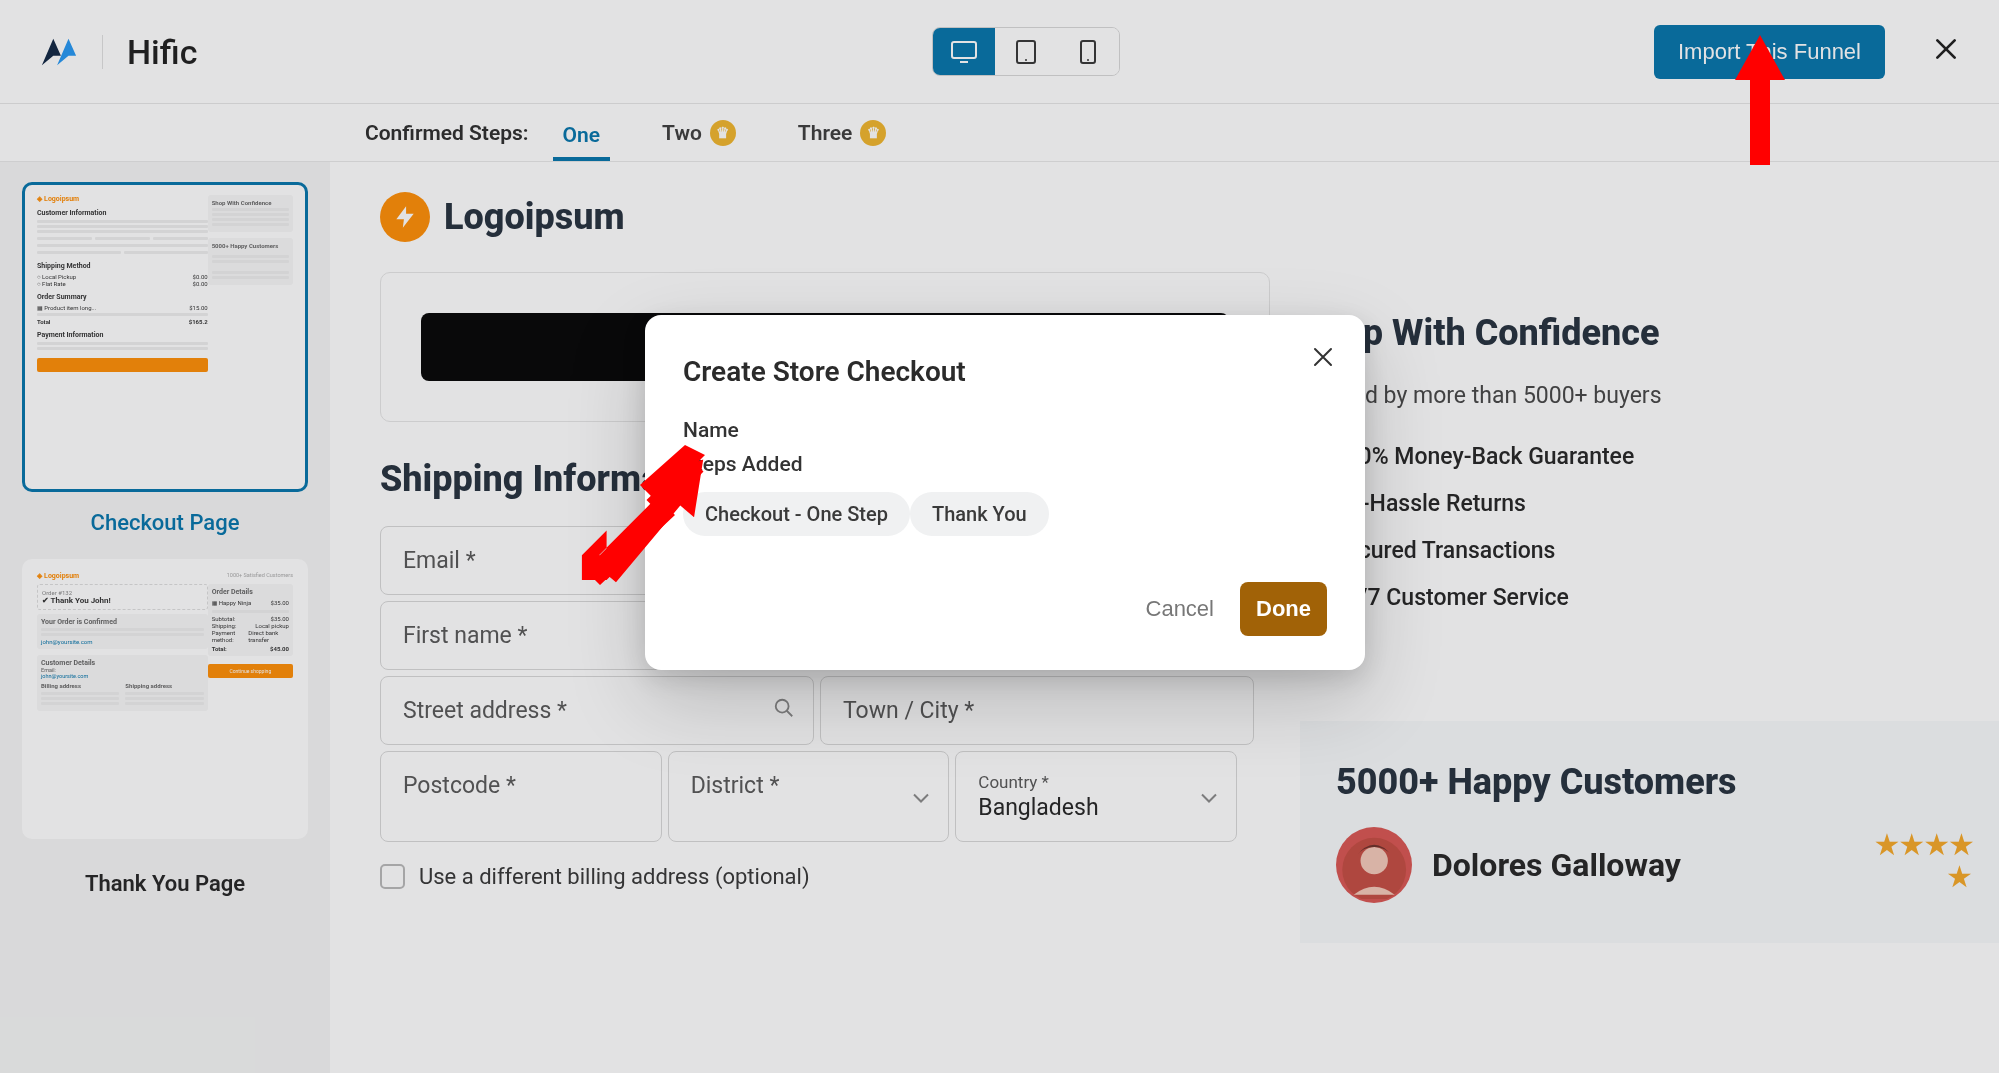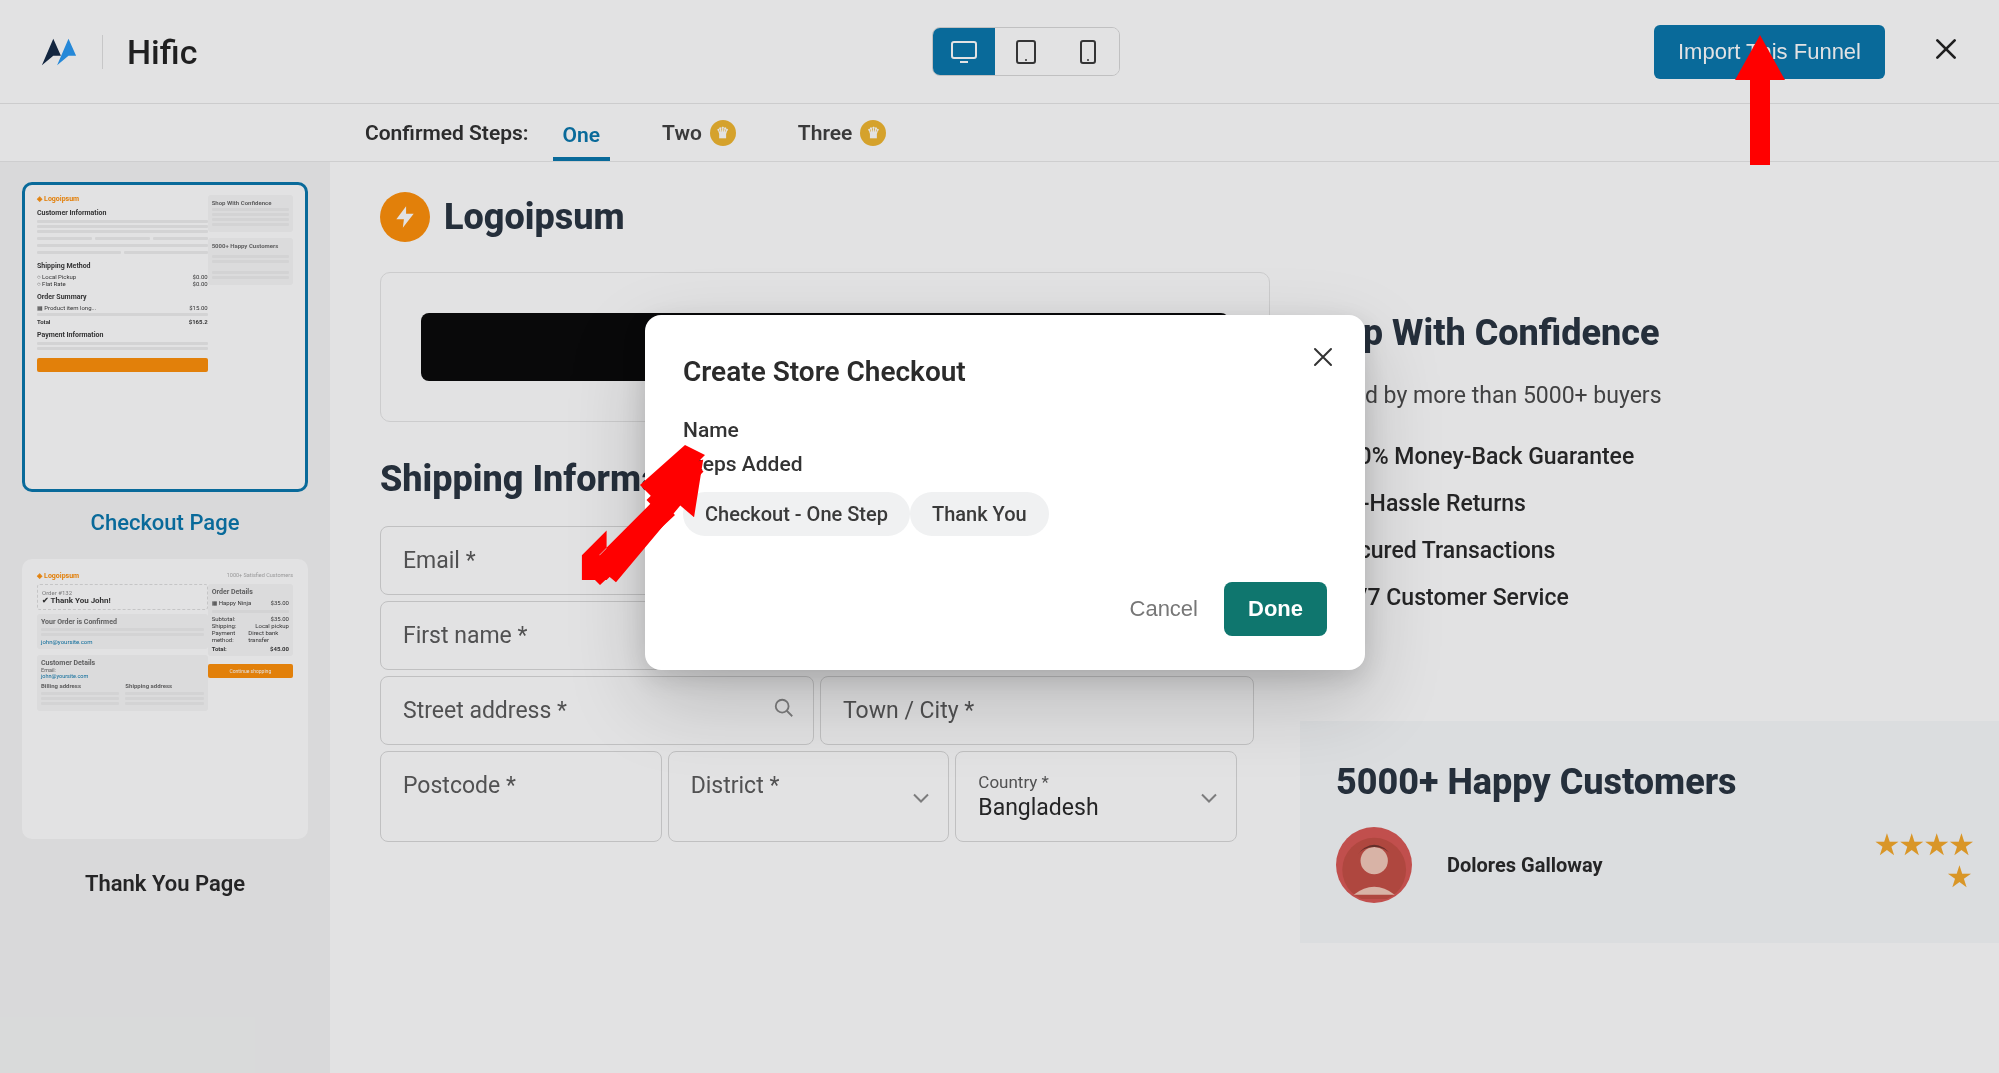--- a/index.html
+++ b/index.html
@@ -249,21 +249,21 @@
 
 .customers-block {
   background: #f7f9fb;
   margin-top: 110px;
   padding: 40px 36px;
 }
 .cust-title { font-size: 36px; font-weight:800; color: #222d3a; margin-bottom: 24px; }
 .testimonial { display: flex; align-items: center; gap: 20px; position: relative;}
 .avatar { width: 76px; height: 76px; border-radius: 50%; background: #d9534f; overflow:hidden; display:flex; align-items:center; justify-content:center;}
 .avatar svg{ width:90%; height:90%; }
-.cust-name { font-size: 20px; font-weight: 700; color: #222; margin-left: 15px; }
+.cust-name { font-size: 32px; font-weight: 700; color: #222; }
 .stars { position: absolute; right: -10px; top: 0; color: #f5a623; font-size: 30px; letter-spacing: -2px;}
 .stars2 { position: absolute; right: -10px; top: 32px; color: #f5a623; font-size: 30px; }
 
 
 .dim {
   position: absolute; inset: 0;
   background: rgba(60, 63, 66, 0.15);
 }
 
 
@@ -287,22 +287,22 @@
 }
 .steps-added-label { font-size: 21px; color: #333; font-weight: 500; margin-bottom: 16px;}
 .chips { display: flex; margin-bottom: 46px; }
 .chip {
   background: #f0f1f2; border-radius: 999px;
   padding: 10px 22px; font-size: 20px; color: #3a3a3a; font-weight: 500;
 }
 .modal-actions { display: flex; justify-content: flex-end; gap: 26px; align-items: center;}
 .btn-cancel { font-size: 22px; color: #777; cursor: pointer; background:none; border:none;}
 .btn-done {
-  background: #0f766e; color: #fff; border: none; border-radius: 8px;
-  padding: 14px 24px; font-size: 22px; font-weight: 600; cursor: pointer;
+  background: #a16207; color: #fff; border: none; border-radius: 8px;
+  padding: 14px 16px; font-size: 22px; font-weight: 600; cursor: pointer;
 }
 
 
 .arrow {
   position: absolute;
   pointer-events: none;
 }
 .arrow svg { overflow: visible; }
 
 </style>
@@ -543,20 +543,24 @@
               <span class="field-label-sm">Country *</span>
               <span class="field-val">Bangladesh</span>
               <span class="chev">
                 <svg width="18" height="12" viewBox="0 0 18 12">
                     <path d="M2 2 L9 9 L16 2" stroke="#888" stroke-width="2" fill="none"></path>
                   </svg>
               </span>
             </div>
           </div>
 
+          <div class="cb-row">
+            <span class="cb"></span>
+            <span>Use a different billing address (optional)</span>
+          </div>
         </div>
 
         <div class="col-right">
           <div style="padding-right: 40px;">
             <div class="trust-title">Shop With Confidence</div>
             <div class="trust-sub">Trusted by more than 5000+ buyers</div>
             <ul class="trust-list">
               <li>
                   <span class="check-ico">✔</span>
                   <span>100% Money-Back Guarantee</span>

